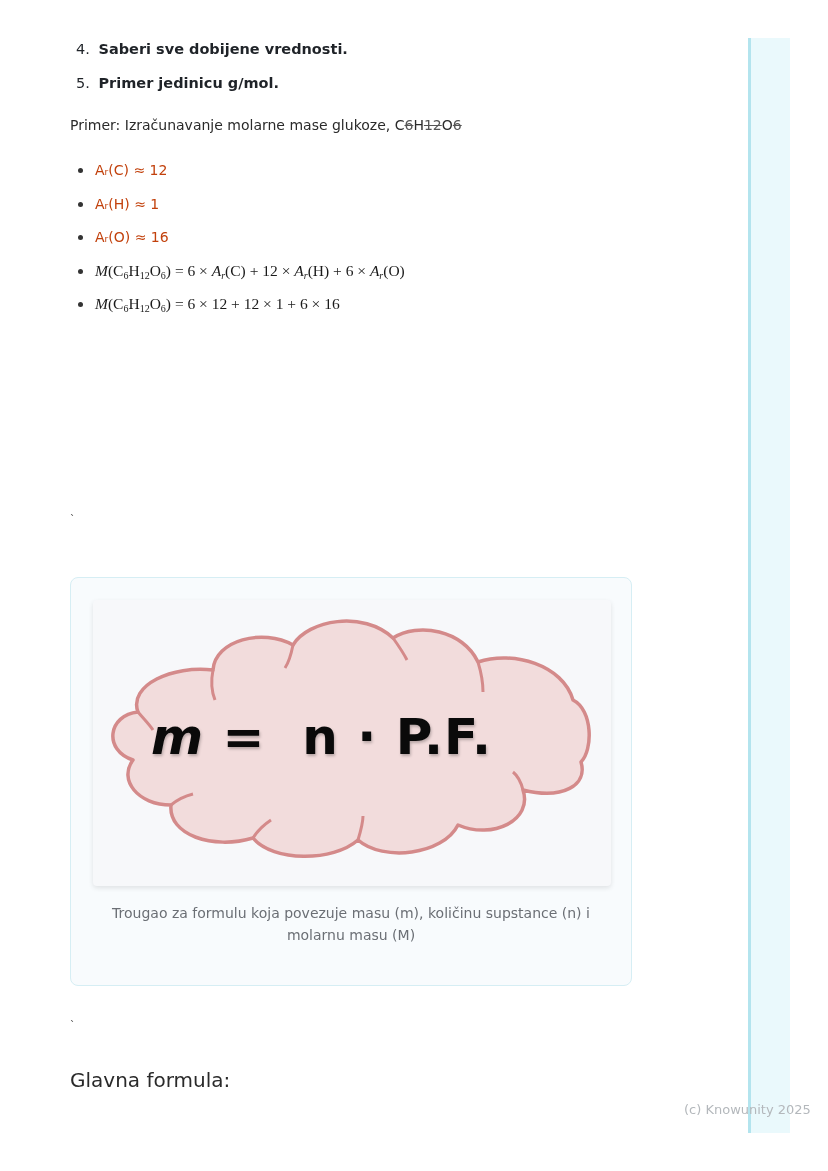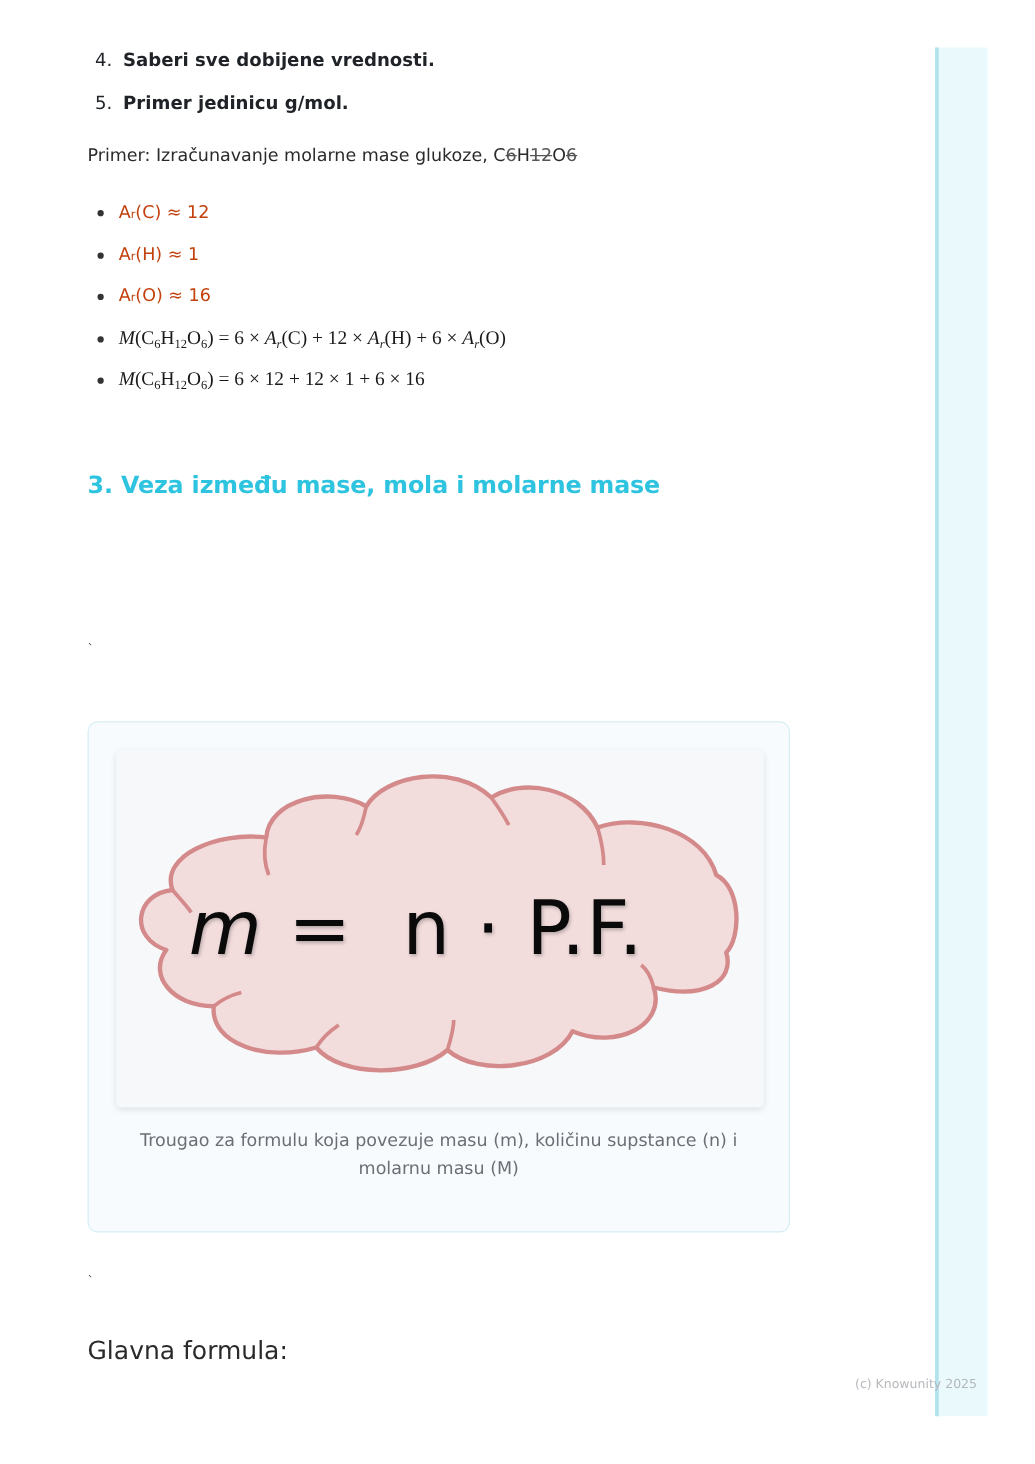--- a/index.html
+++ b/index.html
@@ -27,31 +27,31 @@
     .para { position: absolute; left: 70px; top: 420px; width: 563px; font-size: 15px; line-height: 27.5px;
             text-align: justify; color: #2a2a2a; }
 
     .tick { position: absolute; left: 70px; font-size: 10px; color: #444; }
 
     .figure { position: absolute; left: 70px; top: 577px; width: 562px; height: 409px; box-sizing: border-box;
               border: 1.5px solid #d6eef4; border-radius: 8px; background: #f8fbfd; }
     .figure-img { position: absolute; left: 22px; top: 22px; width: 518px; height: 286px;
                   background: #f7f8fa; border-radius: 4px; box-shadow: 0 2px 5px rgba(0,0,0,0.10); overflow: hidden; }
     .figure-img svg { position: absolute; left: 0; top: 0; }
-    .formula { position: absolute; left: 58px; top: 108px; font-family: "DejaVu Sans", sans-serif; font-weight: normal;
-               font-size: 60px; color: #0a0a0a; letter-spacing: 1px; text-shadow: 1px 2px 3px rgba(0,0,0,0.25); white-space: pre; }
+    .formula { position: absolute; left: 58px; top: 108px; font-family: "DejaVu Sans", sans-serif; font-weight: bold;
+               font-size: 50px; color: #0a0a0a; letter-spacing: 1px; text-shadow: 1px 2px 3px rgba(0,0,0,0.25); white-space: pre; }
     .formula .m { font-style: italic; }
     .caption { position: absolute; left: 20px; top: 324px; width: 520px; text-align: center;
                font-size: 14px; line-height: 22px; color: #6b6f75; }
 
     .glavna { position: absolute; left: 70px; top: 1068px; font-size: 20px; color: #2a2a2a; }
 
     .side-panel { position: absolute; left: 748px; top: 38px; width: 42px; height: 1095px;
                   background: #eaf9fc; border-left: 3px solid #b3e4ee; box-sizing: border-box; }
-    .copyright { position: absolute; left: 684px; top: 1102px; font-size: 10px; color: #b4b8bc; white-space: nowrap; }
+    .copyright { position: absolute; left: 684px; top: 1102px; font-size: 13px; color: #b4b8bc; white-space: nowrap; }
   </style>
 </head>
 <body>
 
 <div class="page">
 
   <div class="ol-item" style="top:41px;">
     <span class="num">4.</span>
     <span class="txt">Saberi sve dobijene vrednosti.</span>
   </div>
@@ -78,21 +78,20 @@
       <span>≈ 16</span>
     </li>
     <li class="bullet math">
       <i>M</i><span>(C</span><sub>6</sub><span>H</span><sub>12</sub><span>O</span><sub>6</sub><span>)</span><span> = 6 × </span><i>A</i><sub><i>r</i></sub><span>(C) + 12 × </span><i>A</i><sub><i>r</i></sub><span>(H) + 6 × </span><i>A</i><sub><i>r</i></sub><span>(O)</span>
     </li>
     <li class="bullet math">
       <i>M</i><span>(C</span><sub>6</sub><span>H</span><sub>12</sub><span>O</span><sub>6</sub><span>)</span><span> = 6 × 12 + 12 × 1 + 6 × 16</span>
     </li>
   </ul>
 
-  <div class="h3">3. Veza između mase, mola i molarne mase</div>
 
 
   <div class="tick" style="top:514px;">`</div>
 
   <div class="figure">
     <div class="figure-img">
       <svg width="518" height="286" viewBox="0 0 518 286">
         <path d="M120 70
                  C 122 40, 170 28, 200 45
                  C 215 20, 270 10, 300 38

